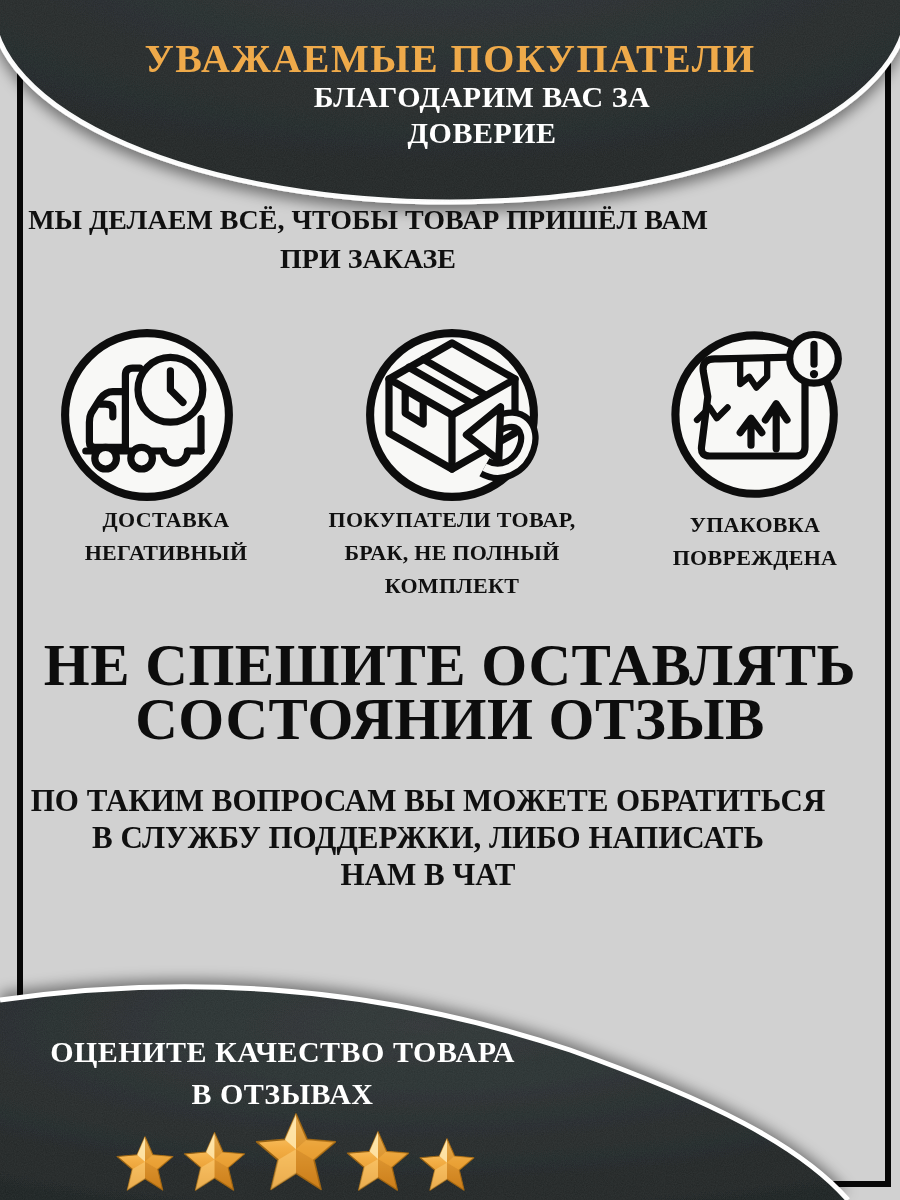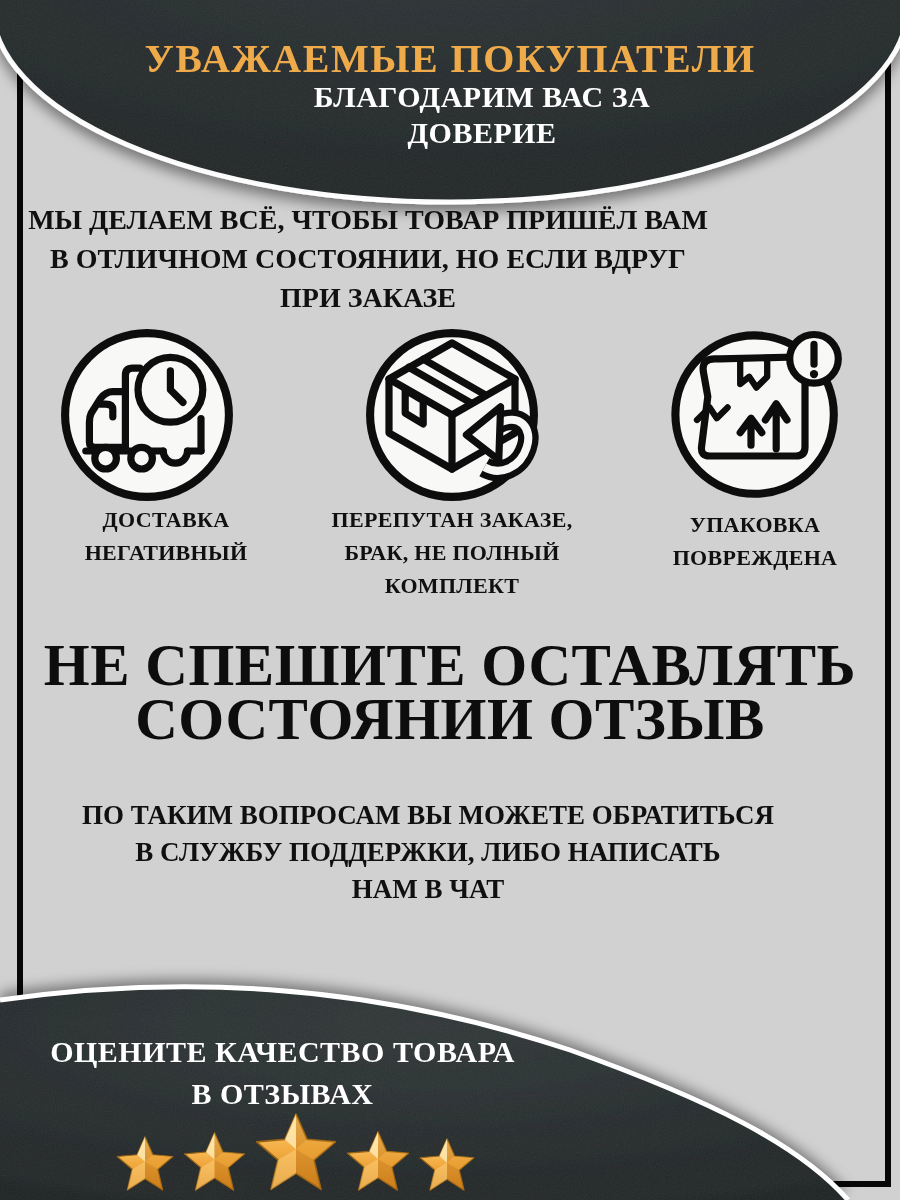--- a/index.html
+++ b/index.html
@@ -20,21 +20,21 @@
   .intro{left:0;width:736px;top:200px;font-size:28px;line-height:39px;color:#101010;}
   .icon-svg{position:absolute;z-index:3;width:180px;height:180px;}
   .icon-1{left:57px;top:325px;}
   .icon-2{left:362px;top:325px;}
   .icon-3{left:670px;top:321px;}
   .lbl{z-index:3;font-size:22px;line-height:33px;color:#101010;width:300px;letter-spacing:.3px;}
   .lbl-1{left:16px;top:503px;}
   .lbl-2{left:302px;top:503px;}
   .lbl-3{left:605px;top:508px;}
   .headline{left:0;width:900px;top:638px;font-size:59px;line-height:54px;color:#0d0d0d;letter-spacing:.5px;}
-  .support{left:0;width:856px;top:782px;font-size:27px;line-height:37px;color:#101010;margin-top:15px;}
+  .support{left:0;width:856px;top:782px;font-size:31px;line-height:37px;color:#101010;}
   .ftr-text{left:0;width:565px;top:1031px;font-size:30px;line-height:42px;color:#ffffff;letter-spacing:.5px;}
   .stars{
     position:absolute;z-index:3;left:0;bottom:8px;width:590px;
     display:flex;justify-content:center;align-items:flex-end;gap:9px;
   }
   .star{display:block;}
   .s1{width:58px;height:56px;}
   .s2{width:63px;height:60px;}
   .s3{width:82px;height:79px;}
   .s4{width:64px;height:61px;}
@@ -103,21 +103,20 @@
   </svg>
 
   <div class="txt hdr-title">УВАЖАЕМЫЕ ПОКУПАТЕЛИ</div>
   <div class="txt hdr-sub">
     <span class="line">БЛАГОДАРИМ ВАС ЗА</span>
     <span class="line">ДОВЕРИЕ</span>
   </div>
 
   <div class="txt intro">
     <span class="line">МЫ ДЕЛАЕМ ВСЁ, ЧТОБЫ ТОВАР ПРИШЁЛ ВАМ</span>
-    <span class="line">В ОТЛИЧНОМ СОСТОЯНИИ, НО ЕСЛИ ВДРУГ</span>
     <span class="line">ПРИ ЗАКАЗЕ</span>
   </div>
 
   <svg class="icon-svg icon-1" viewBox="0 0 100 100">
     <circle cx="50" cy="50" r="45.5" fill="#f8f8f6" stroke="#0d0d0d" stroke-width="4.5"></circle>
     <g stroke="#0d0d0d" stroke-width="4" fill="none" stroke-linecap="round" stroke-linejoin="round">
       <path d="M38,68 V28 Q38,24 42,24 H46"></path>
       <path d="M38,37 H31 Q27,37 24,41 L19,49 Q18,51 18,54 V65 Q18,68 21,68 H38"></path>
       <path d="M31,51 V47 Q31,44 27,44 H24"></path>
       <path d="M16,70 H59 M72.5,70 H80"></path>
@@ -156,21 +155,21 @@
     <circle cx="80" cy="21" r="13.5" fill="#f8f8f6" stroke="#0d0d0d" stroke-width="4"></circle>
     <path d="M80,13 V24" stroke="#0d0d0d" stroke-width="4" stroke-linecap="round"></path>
     <circle cx="80" cy="29.5" r="2.3" fill="#0d0d0d"></circle>
   </svg>
 
   <div class="txt lbl lbl-1">
     <span class="line">ДОСТАВКА</span>
     <span class="line">НЕГАТИВНЫЙ</span>
   </div>
   <div class="txt lbl lbl-2">
-    <span class="line">ПЕРЕПУТАН ЗАКАЗЕ,</span>
+    <span class="line">ПОКУПАТЕЛИ ТОВАР,</span>
     <span class="line">БРАК, НЕ ПОЛНЫЙ</span>
     <span class="line">КОМПЛЕКТ</span>
   </div>
   <div class="txt lbl lbl-3">
     <span class="line">УПАКОВКА</span>
     <span class="line">ПОВРЕЖДЕНА</span>
   </div>
 
   <div class="txt headline">
     <span class="line">НЕ СПЕШИТЕ ОСТАВЛЯТЬ</span>

